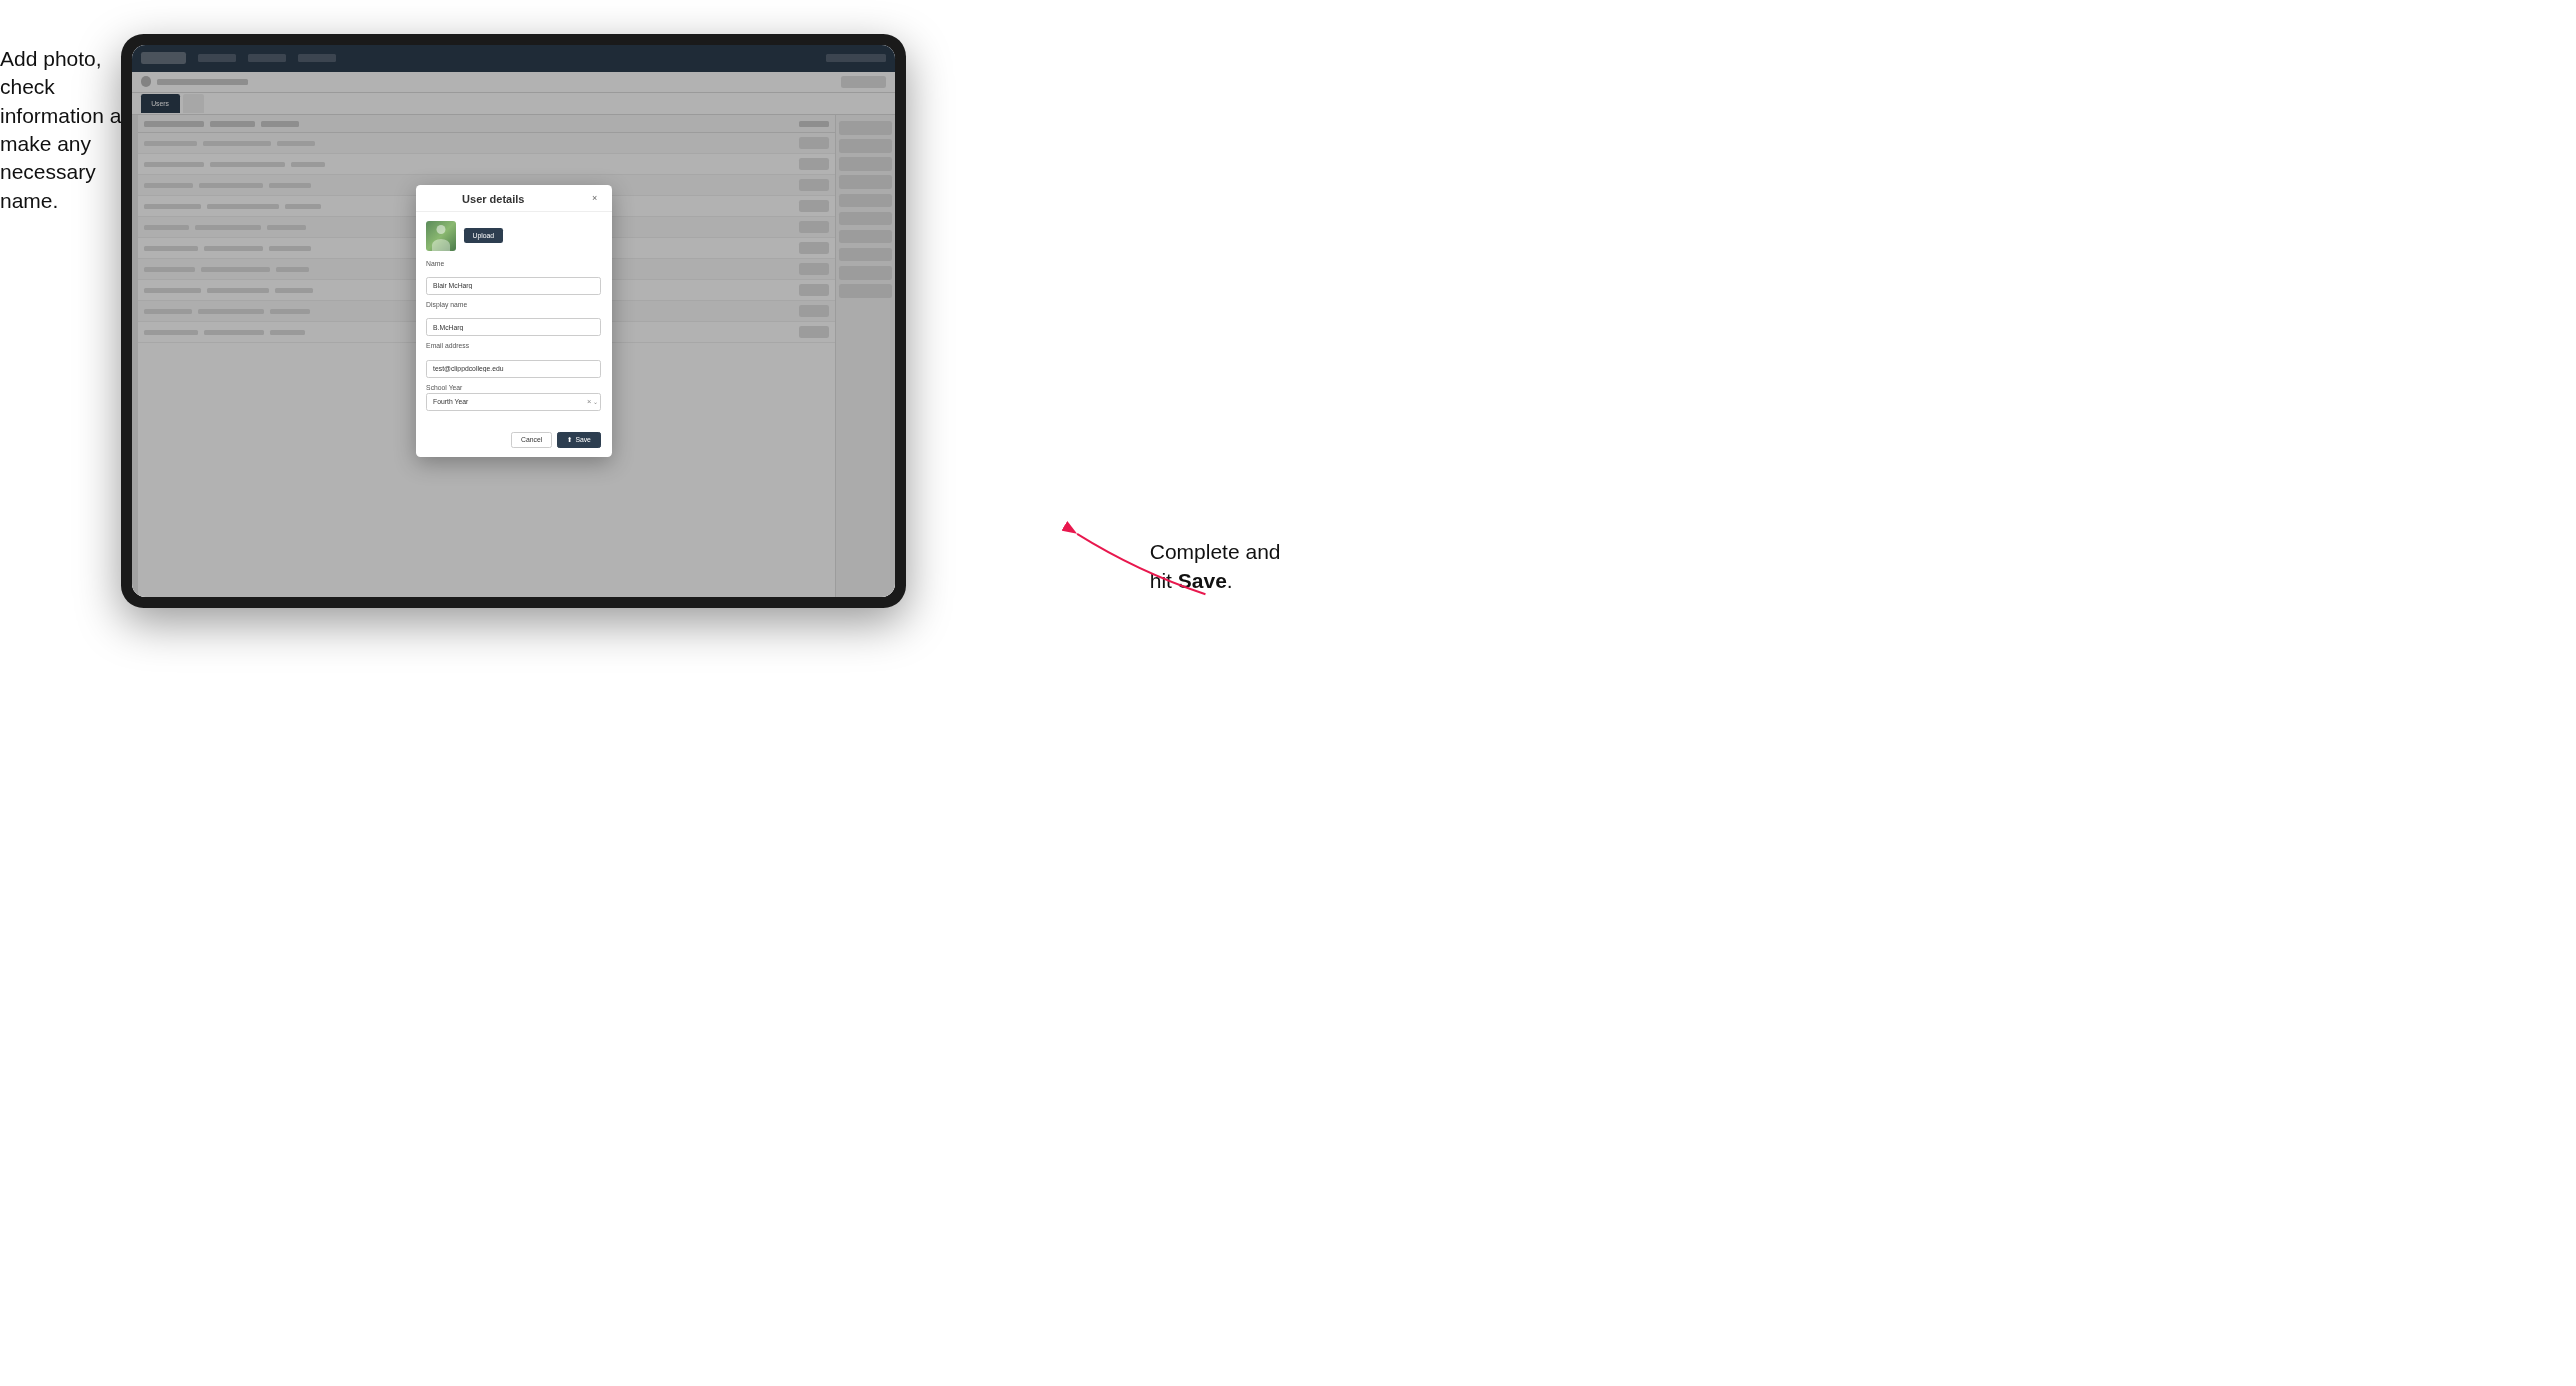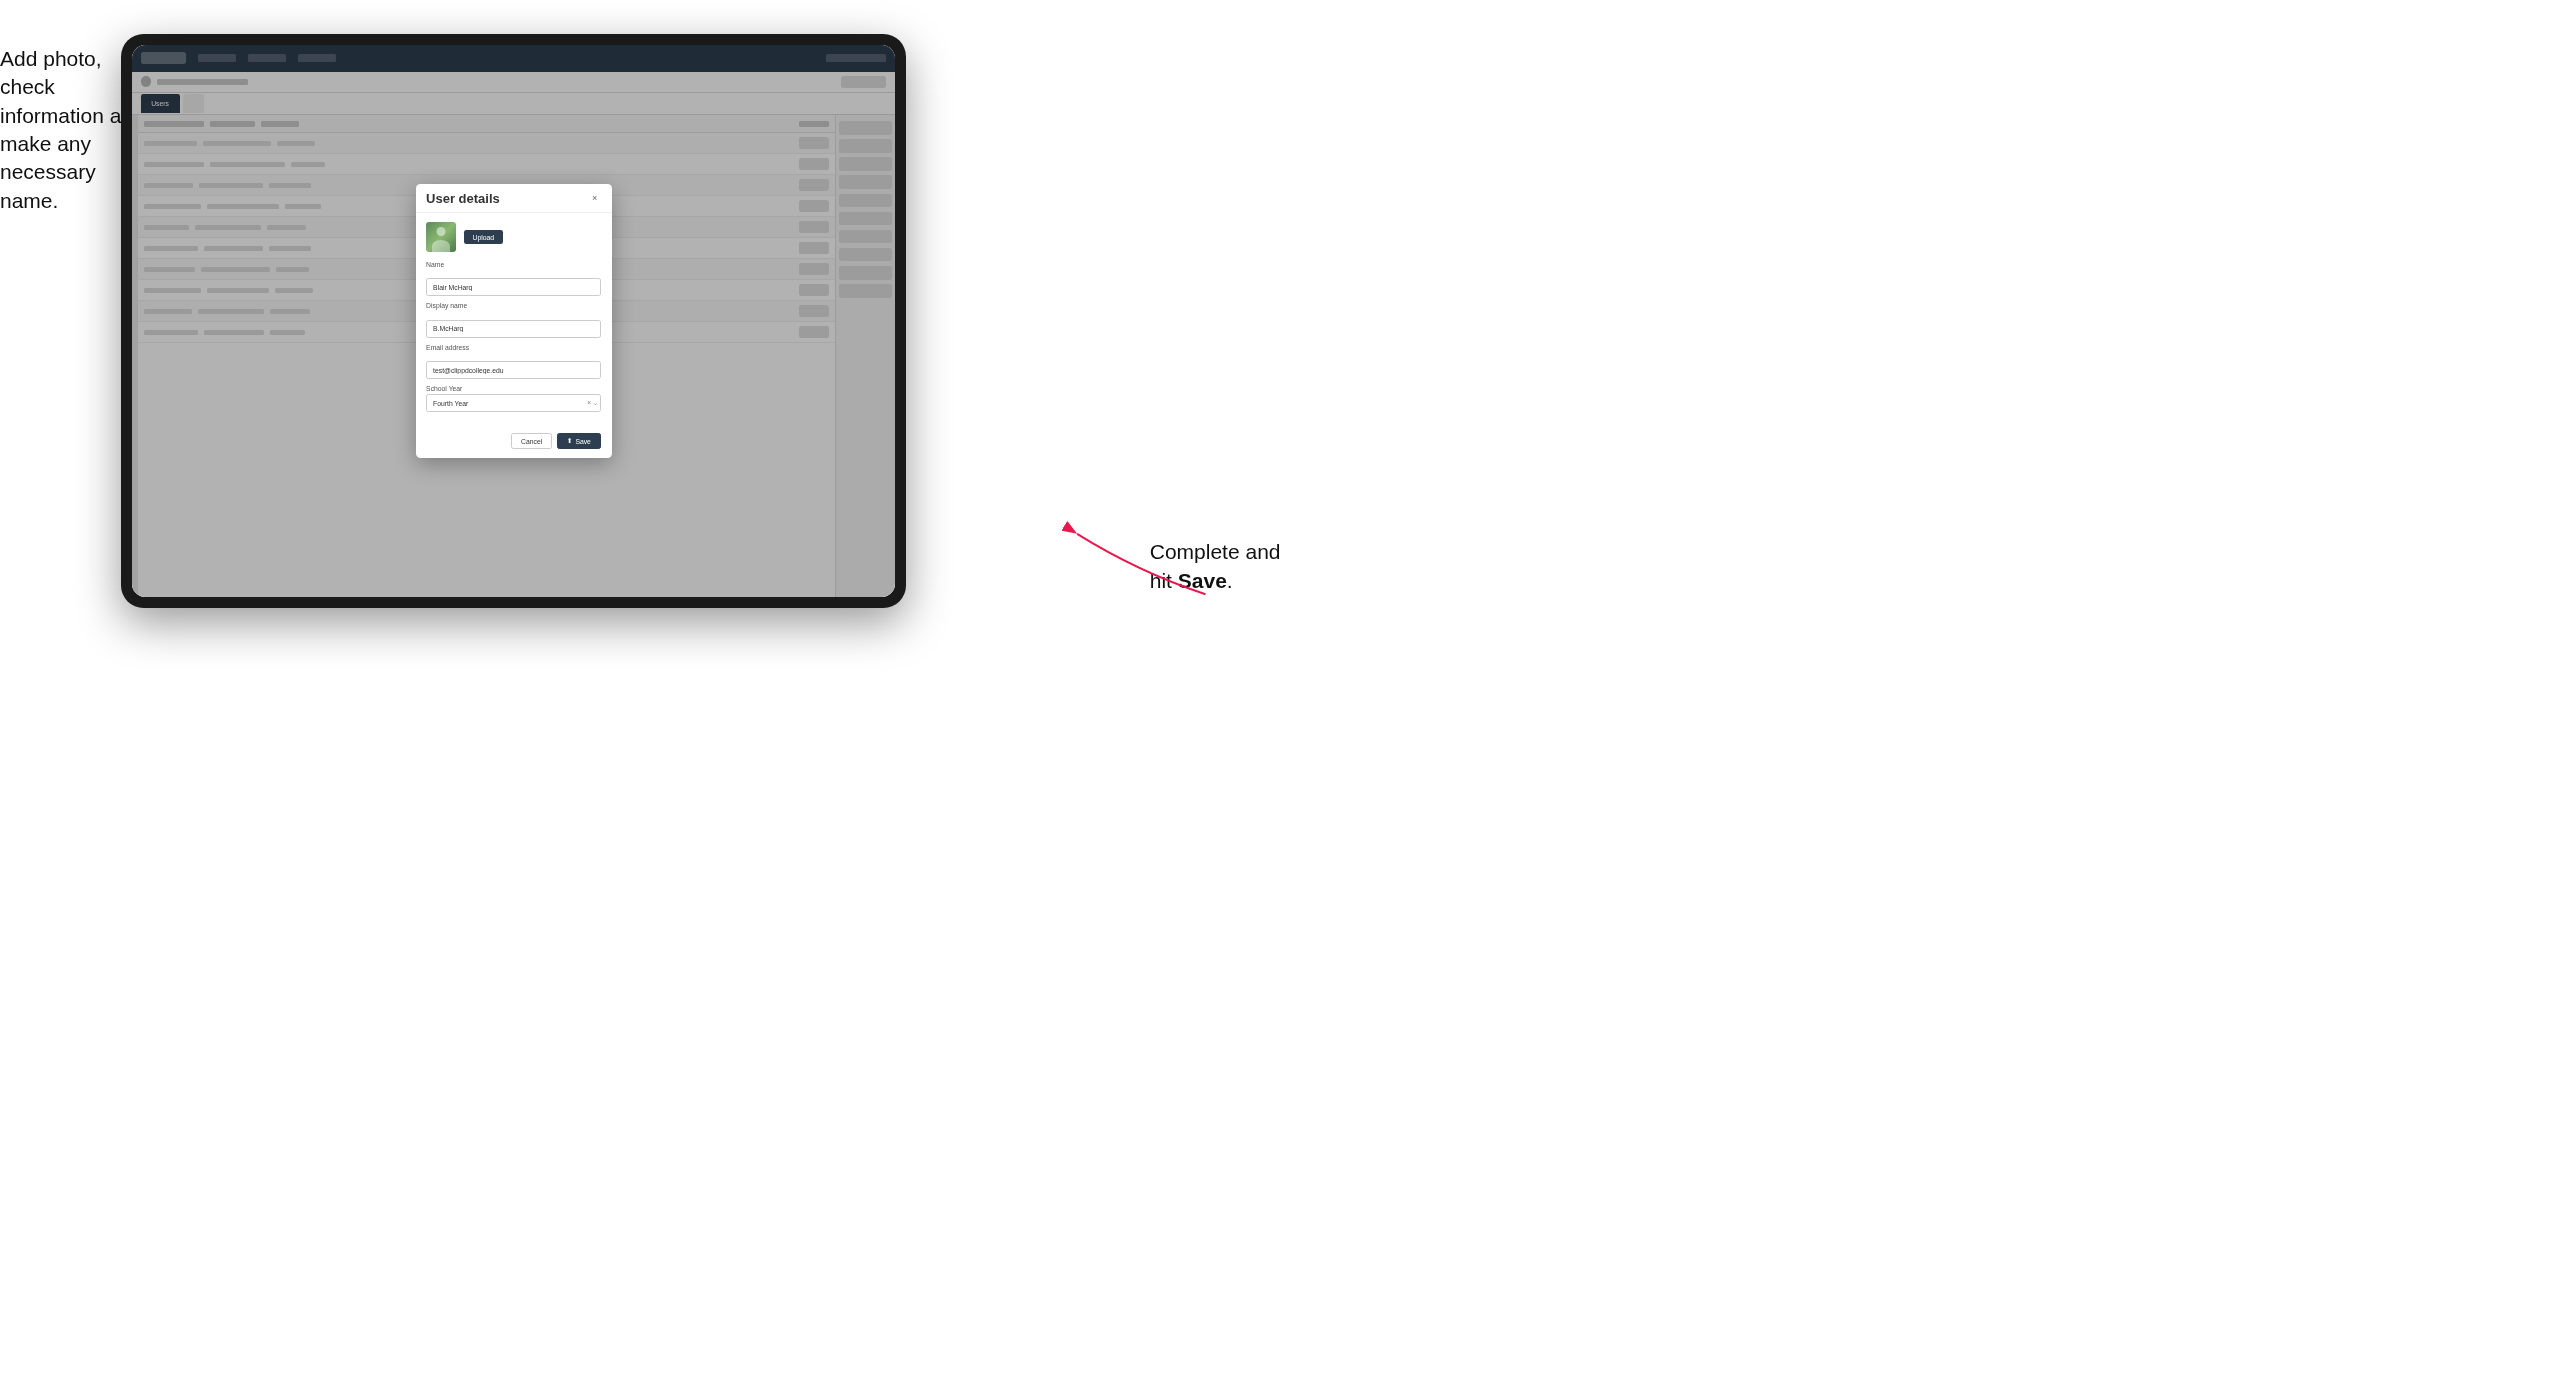--- a/index.html
+++ b/index.html
@@ -251,23 +251,24 @@
       overflow: hidden;
     }
     .modal-header {
       display: flex;
       align-items: center;
       justify-content: space-between;
       padding: 7.5px 10.6px 6px;
       border-bottom: 0.8px solid #eee;
     }
     .modal-title {
-      font-size: 13px;
+      font-size: 11px;
       font-weight: 600;
       color: #333;
+      margin-left: 36px;
     }
     .modal-close {
       width: 9px;
       height: 9px;
       cursor: pointer;
       color: #666;
       font-size: 9px;
       line-height: 9px;
     }
     .modal-body {

